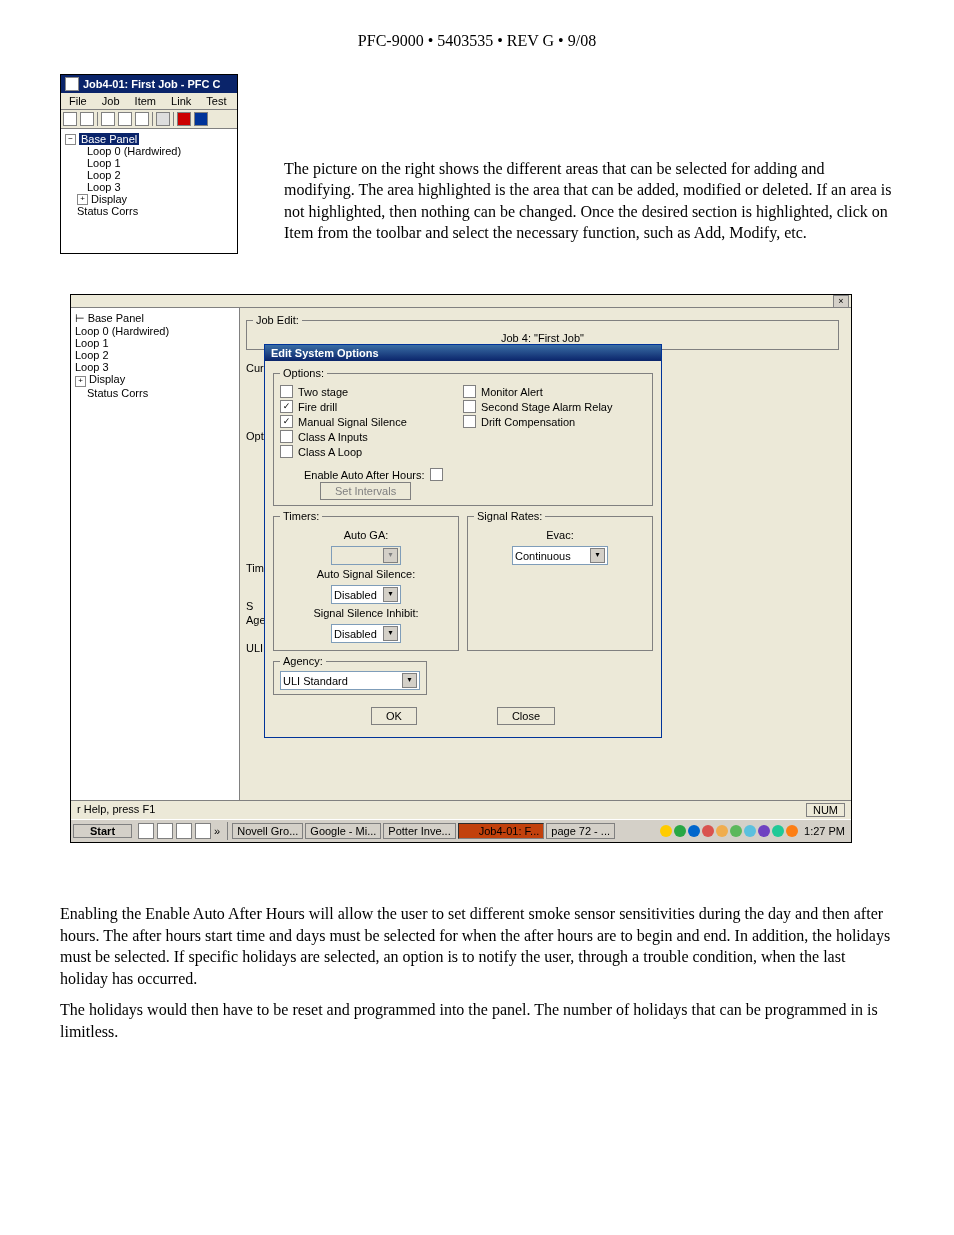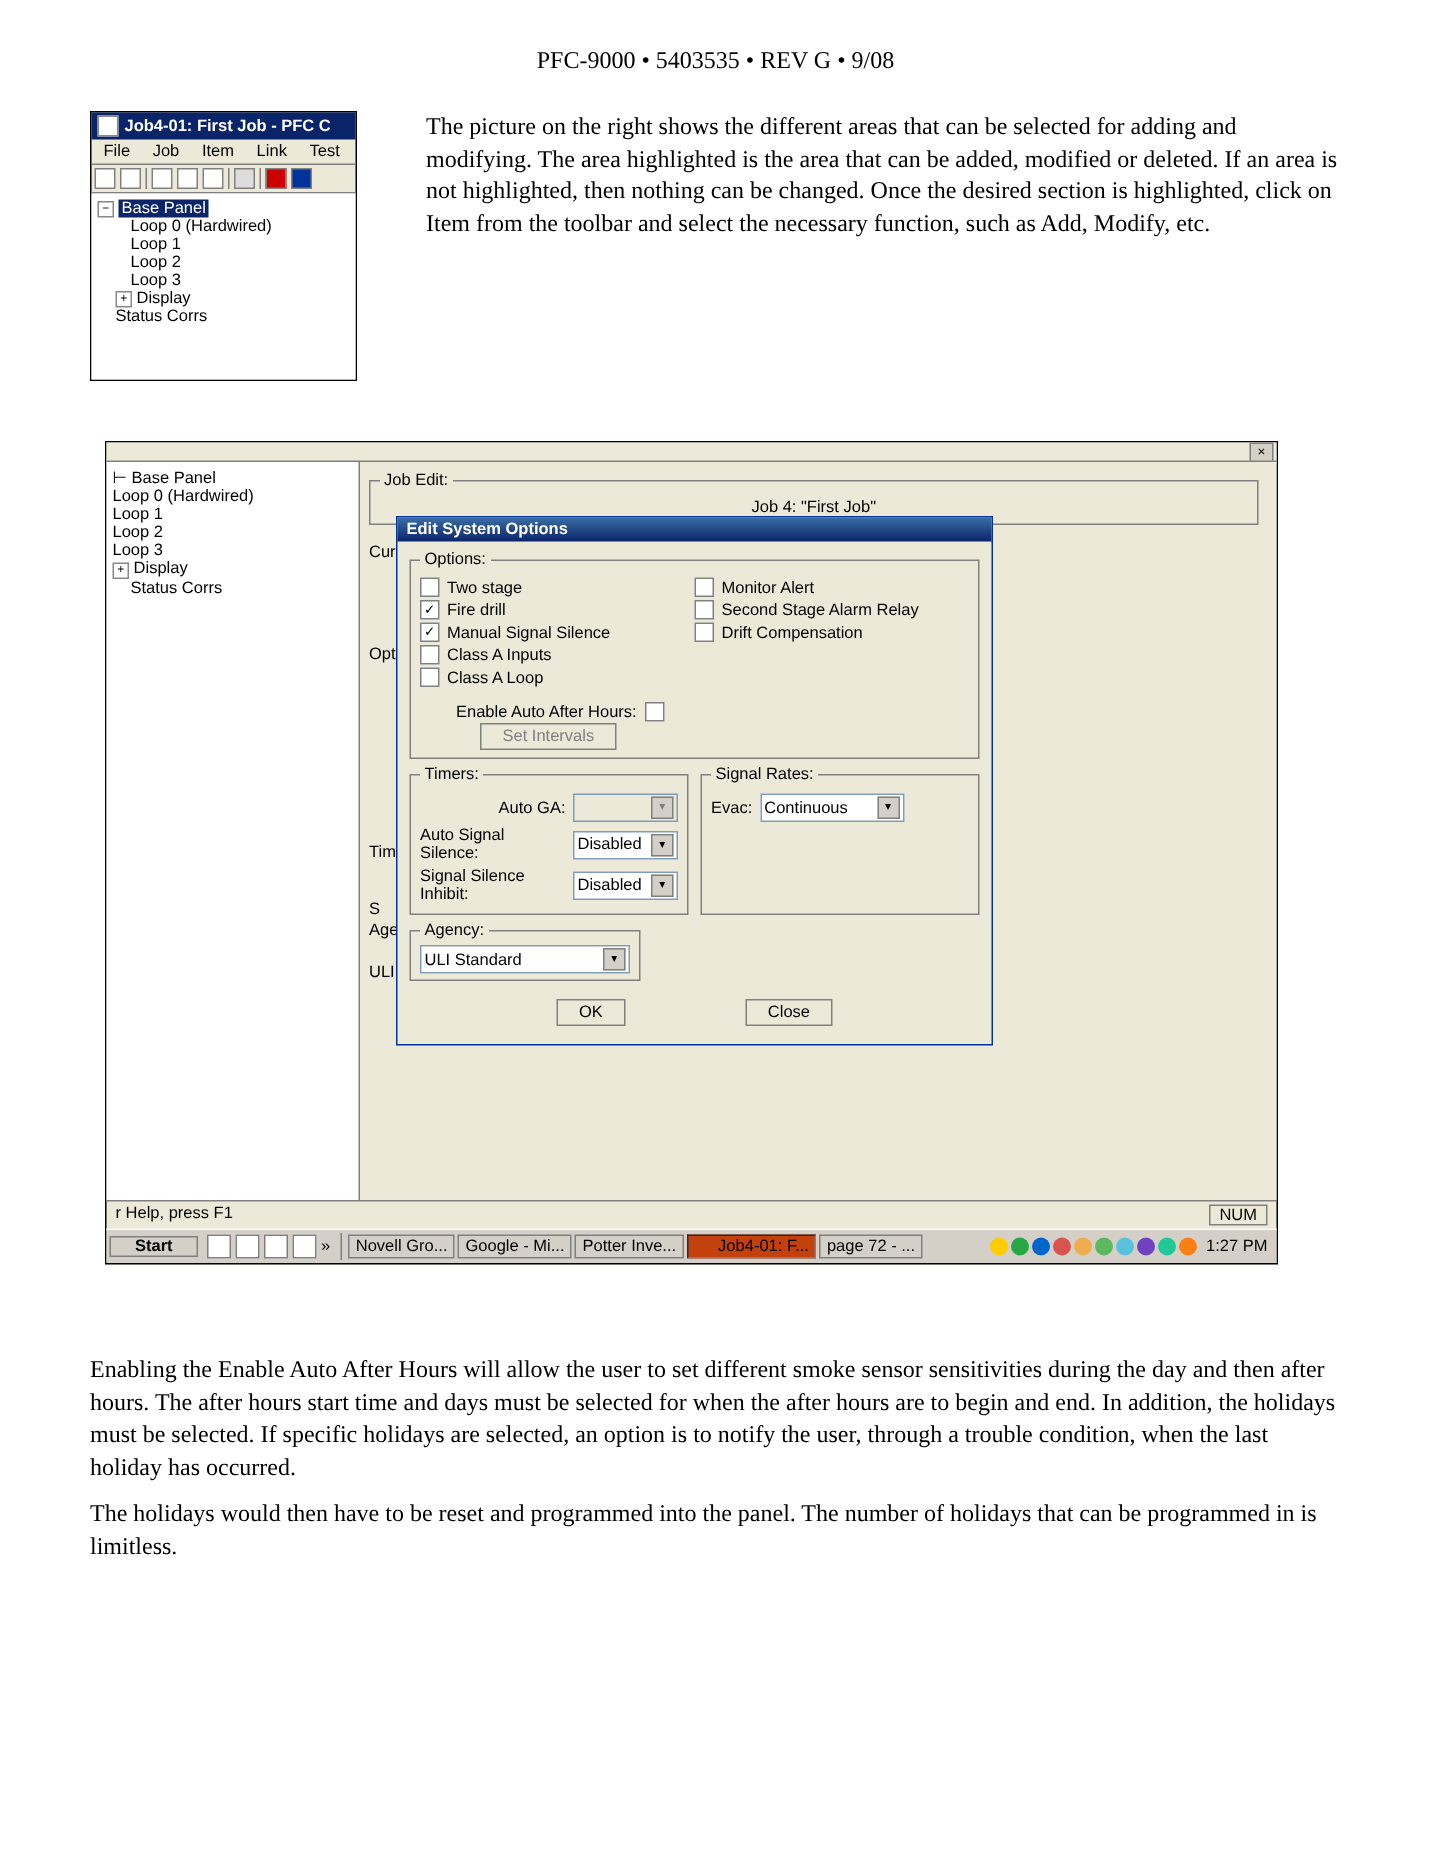--- a/index.html
+++ b/index.html
@@ -14,21 +14,21 @@
   .page {
     padding: 32px 60px 40px 60px;
   }
   .header-line {
     text-align: center;
     font-size: 16px;
     margin-bottom: 24px;
   }
   .top-row {
     display: flex;
-    align-items: flex-start;
+    align-items: flex-end;
     gap: 46px;
     margin-bottom: 40px;
   }
   .para {
     font-size: 16px;
     line-height: 1.35;
     margin: 0 0 10px 0;
   }
   
   .smallwin {
@@ -156,21 +156,21 @@
   .afterhours-row { display:flex; align-items:center; gap:6px; margin:8px 0 4px 24px;}
   .btn {
     background:#ece9d8;
     border:1px solid #808080;
     padding:2px 14px;
     font-size:11px;
   }
   .btn.disabled { color:#808080; }
   .timers-rates { display:flex; gap:8px; }
   .timers-rates fieldset { flex:1; }
-  .frow { display:flex; align-items:center; justify-content:flex-end; gap:5px; margin:3px 0;}
+  .frow { display:flex; align-items:center; justify-content:flex-end; gap:5px; margin:3px 0;flex-direction:column;}
   .frow label { font-size:11px; }
   .dd {
     border:1px solid #7f9db9; background:#fff;
     font-size:11px; padding:1px 2px;
     display:flex; align-items:center;
     min-width:64px;
   }
   .dd.disabled { background:#ece9d8; color:#808080;}
   .dd .arrow { margin-left:auto; width:13px; height:13px; background:#d4d0c8; border:1px solid #808080; font-size:8px; text-align:center; line-height:11px;}
   .dlg-buttons { display:flex; justify-content:center; gap:80px; padding:8px 0 2px 0;}

